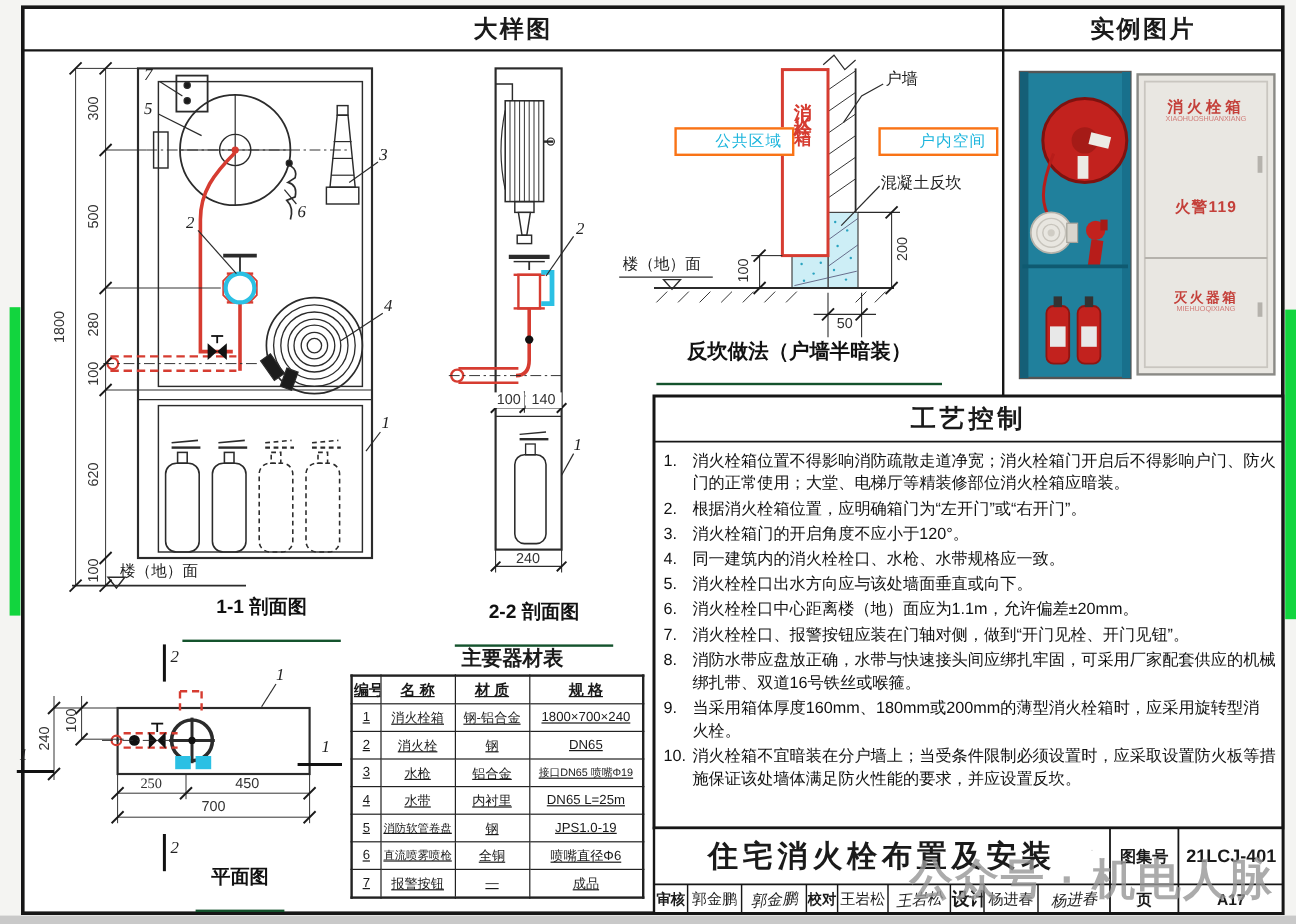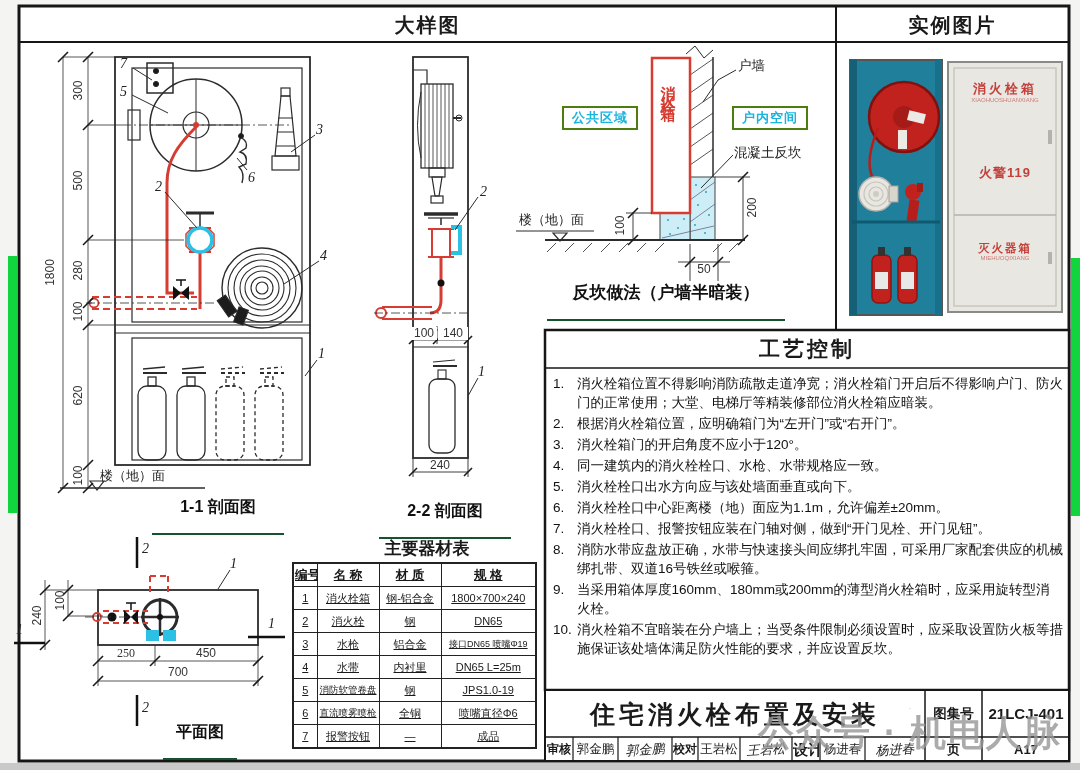--- a/index.html
+++ b/index.html
@@ -7,22 +7,22 @@
          font-family:"Liberation Sans",sans-serif;color:#1a1a1a;}
   .abs{position:absolute;}
   .dim{font-size:12px;line-height:13px;color:#333;text-align:center;}
   .dim.bg{background:#fff;}
   .rot{transform:rotate(-90deg);}
   .callout{font-size:14px;font-style:italic;font-family:"Liberation Serif",serif;color:#222;line-height:15px;}
   .cap{font-weight:bold;font-size:16px;color:#111;text-align:center;
        border-bottom:2px solid #14532d;padding-bottom:16px;line-height:20px;}
   .lbl{font-size:13px;color:#222;line-height:15px;}
   .htitle{font-weight:bold;font-size:20px;line-height:32px;text-align:center;letter-spacing:2px;}
-  .cyanbox{border:2px solid #4d7c0f;color:#19b4dc;font-size:13px;font-weight:bold;
-           text-align:center;line-height:20px;letter-spacing:1px;background:#fff;}
+  .cyanbox{border:2px solid #f97316;color:#19b4dc;font-size:13px;font-weight:normal;
+           text-align:center;line-height:20px;letter-spacing:1px;background:#fff;padding-left:24px;}
   .redtext{color:#d63c31;}
   
   table.equip{border-collapse:collapse;table-layout:fixed;background:#fff;}
   table.equip th,table.equip td{border:1px solid #222;padding:0 1px;text-align:center;
       overflow:hidden;white-space:nowrap;}
   table.equip{border:2px solid #222;}
   table.equip th{font-size:12.5px;height:22px;}
   table.equip td{font-size:11px;height:22px;}
   td.spec{font-size:10px;}
   

